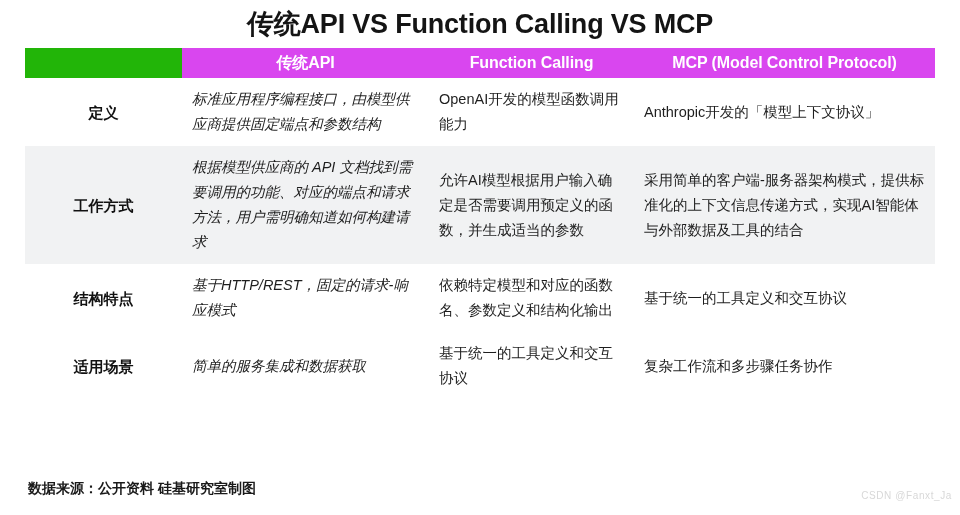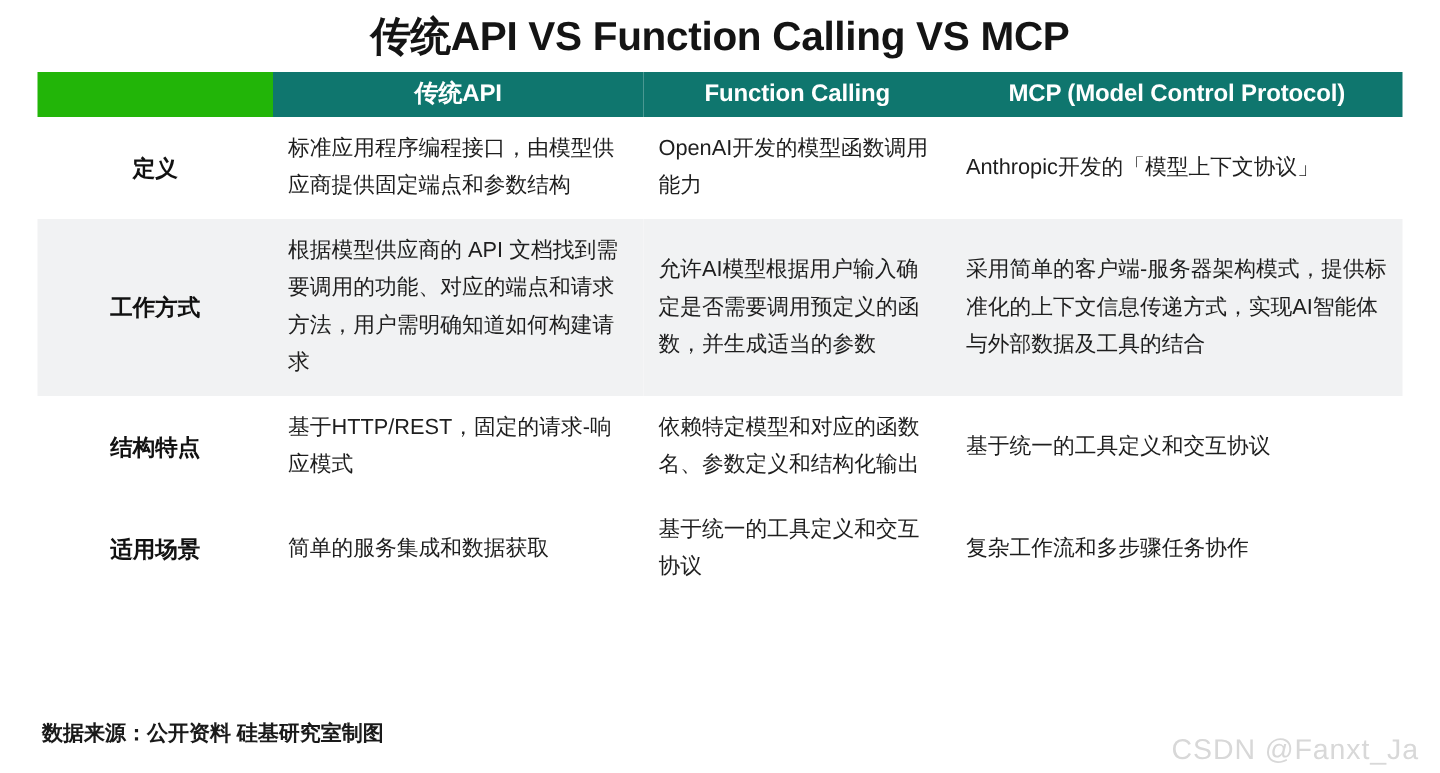--- a/index.html
+++ b/index.html
@@ -45,21 +45,21 @@
     width: 910px;
     border-collapse: collapse;
     table-layout: fixed;
   }
   table.cmp col.c0 { width: 157px; }
   table.cmp col.c1 { width: 247px; }
   table.cmp col.c2 { width: 205px; }
   table.cmp col.c3 { width: 301px; }
 
   thead th {
-    background: #0f766e;
+    background: #d946ef;
     color: #ffffff;
     font-size: 16px;
     font-weight: bold;
     height: 30px;
     line-height: 30px;
     padding: 0;
     text-align: center;
     vertical-align: middle;
     letter-spacing: -0.1px;
     white-space: nowrap;
@@ -83,39 +83,39 @@
     font-weight: bold;
     font-size: 15px;
     color: #111111;
     white-space: nowrap;
   }
   tbody td.cell {
     padding-left: 8px;
     padding-right: 10px;
     text-align: left;
   }
-  tbody td.c1inner { padding-left: 10px; padding-right: 14px; }
+  tbody td.c1inner { padding-left: 10px; padding-right: 14px; font-style: italic; }
   tbody td.c2inner { padding-left: 10px; padding-right: 12px; }
   tbody td.c3inner { padding-left: 10px; padding-right: 10px; }
 
   
   .footnote {
     position: absolute;
     left: 28px;
     top: 480px;
     font-size: 14px;
     font-weight: bold;
     color: #1a1a1a;
     white-space: nowrap;
   }
   .watermark {
     position: absolute;
-    right: 14px;
+    right: 8px;
     top: 490px;
-    font-size: 19px;
+    font-size: 10px;
     color: #d8d8d8;
     letter-spacing: 0.6px;
     white-space: nowrap;
     margin-left: 44px;
   }
 </style>
 </head>
 <body>
 
 <div class="page">

